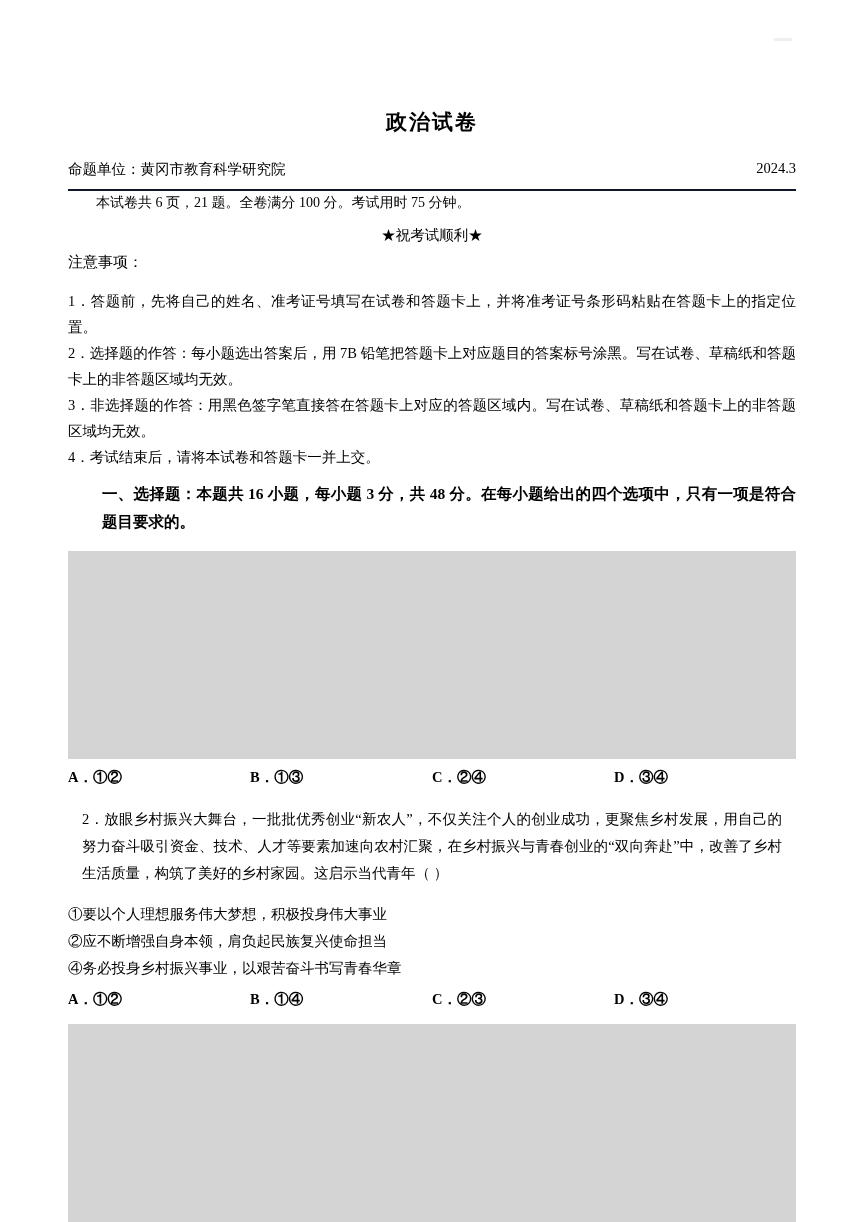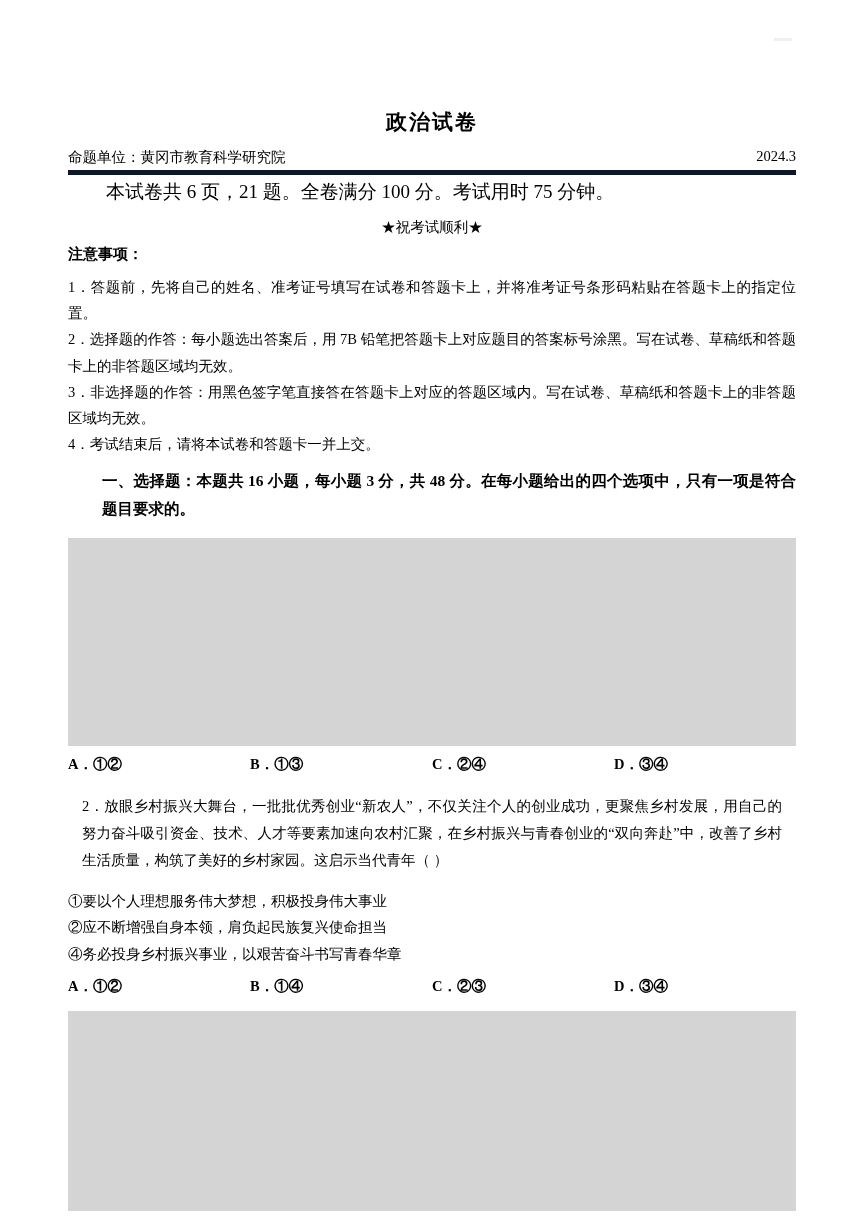--- a/index.html
+++ b/index.html
@@ -29,57 +29,57 @@
     text-align: center;
     font-size: 21px;
     font-weight: bold;
     letter-spacing: 2px;
     margin-top: 100px;
     margin-bottom: 0;
     font-family: "Liberation Serif", "DejaVu Serif", serif;
   }
   .meta-row {
     position: relative;
-    margin-top: 12px;
-    border-bottom: 5px solid #0f172a;
-    padding-bottom: 2px;
+    margin-top: 24px;
+    border-bottom: 2px solid #0f172a;
+    padding-bottom: 9px;
     height: 20px;
   }
   .meta-left {
     position: absolute;
     left: 0;
     top: 0;
     font-size: 14.5px;
   }
   .meta-right {
     position: absolute;
     right: 0;
     top: 0;
     font-size: 14.5px;
   }
   .line {
-    font-size: 19px;
+    font-size: 14px;
     line-height: 1.75;
     margin: 0;
     text-align: justify;
   }
   .indent2 {
     text-indent: 2em;
   }
   .center-line {
     text-align: center;
     font-size: 14.5px;
     margin-top: 10px;
     margin-bottom: 6px;
   }
   .notice-title {
     font-size: 15px;
-    font-weight: bold;
+    font-weight: normal;
     margin-top: 8px;
-    margin-bottom: 10px;
+    margin-bottom: 16px;
   }
   .notice-item {
     font-size: 14.5px;
     line-height: 1.8;
     text-align: justify;
     margin: 0;
   }
   .section-head {
     font-size: 15.5px;
     font-weight: bold;

